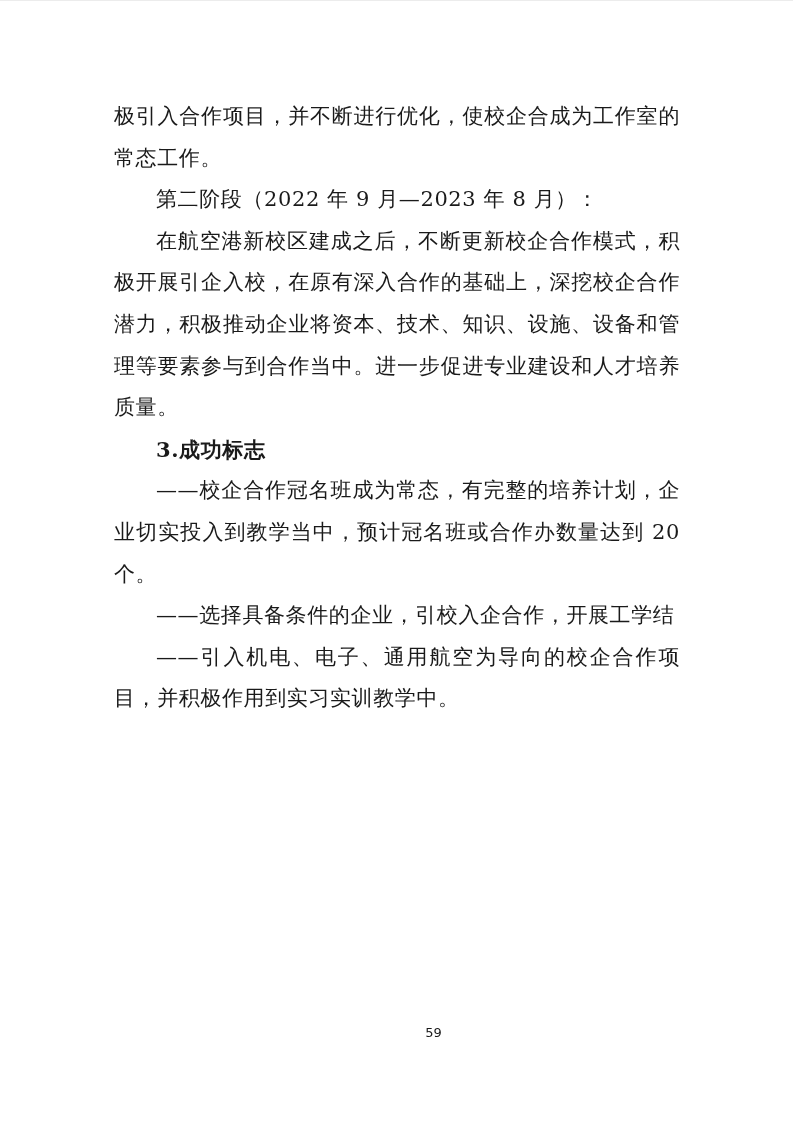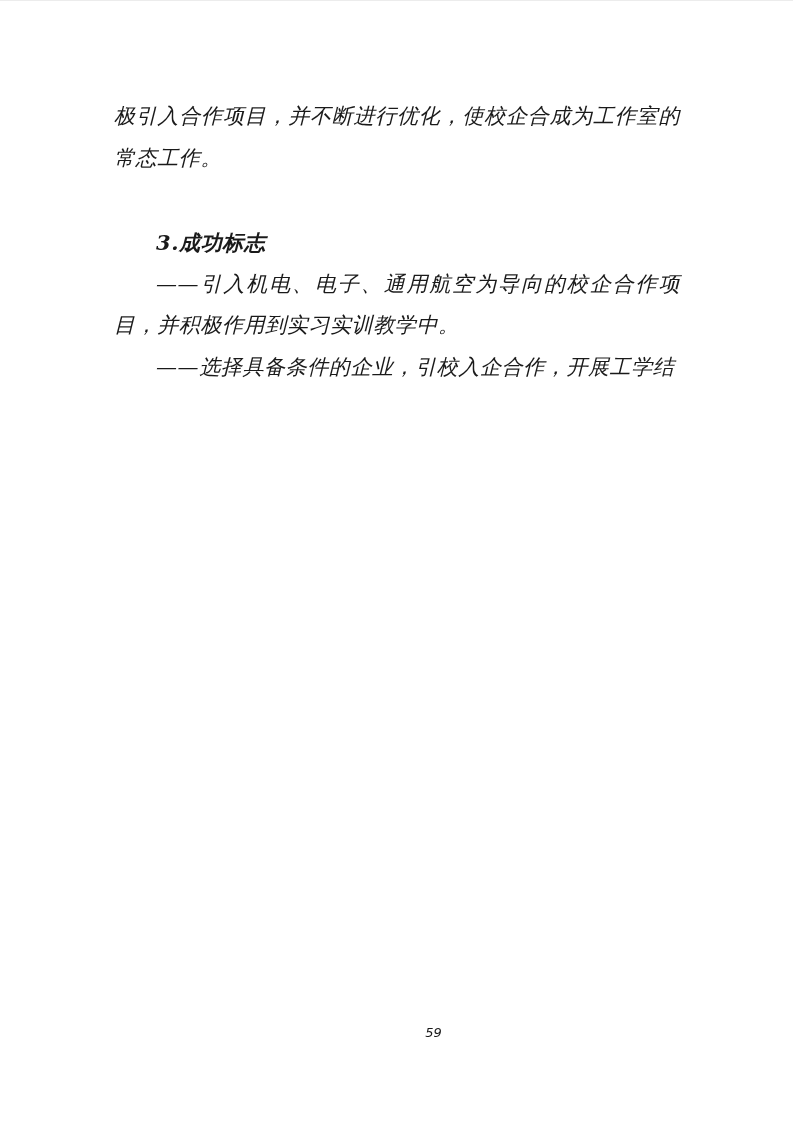--- a/index.html
+++ b/index.html
@@ -10,21 +10,20 @@
   .page {
     position: relative;
     width: 793px;
     height: 1122px;
     background: #ffffff;
     overflow: hidden;
     font-family: "DejaVu Serif", "Liberation Serif", serif;
     color: #1a1a1a;
     border-top: 1px solid #ececec;
     box-sizing: border-box;
-    font-style: italic;
   }
   .content {
     position: absolute;
     left: 114px;
     top: 95px;
     width: 566px;
     font-size: 21px;
     line-height: 41.6px;
     letter-spacing: 0.6px;
     text-align: justify;
@@ -34,39 +33,41 @@
     margin: 0;
     padding: 0;
     text-indent: 2em;
     word-break: break-all;
   }
   .content p.no-indent {
     text-indent: 0;
   }
   .content p.bold {
     font-weight: bold;
-    margin-top: 43px;
   }
   .page-number {
     position: absolute;
     top: 1024px;
     left: 0;
     width: 100%;
     text-align: center;
     font-family: "DejaVu Sans", "Liberation Sans", sans-serif;
     font-size: 13px;
     letter-spacing: 0;
     color: #1a1a1a;
     padding-left: 37px;
   }
 </style>
 </head>
 <body>
 
 <div class="page">
   <div class="content">
     <p class="no-indent">极引入合作项目，并不断进行优化，使校企合成为工作室的常态工作。</p>
+    <p>第二阶段（2022 年 9 月—2023 年 8 月）：</p>
+    <p>在航空港新校区建成之后，不断更新校企合作模式，积极开展引企入校，在原有深入合作的基础上，深挖校企合作潜力，积极推动企业将资本、技术、知识、设施、设备和管理等要素参与到合作当中。进一步促进专业建设和人才培养质量。</p>
     <p class="bold">3.成功标志</p>
+    <p>——校企合作冠名班成为常态，有完整的培养计划，企业切实投入到教学当中，预计冠名班或合作办数量达到 20 个。</p>
+    <p>——选择具备条件的企业，引校入企合作，开展工学结</p>
     <p>——引入机电、电子、通用航空为导向的校企合作项目，并积极作用到实习实训教学中。</p>
-    <p>——选择具备条件的企业，引校入企合作，开展工学结</p>
   </div>
   <div class="page-number">59</div>
 </div>
 
 </body></html>

